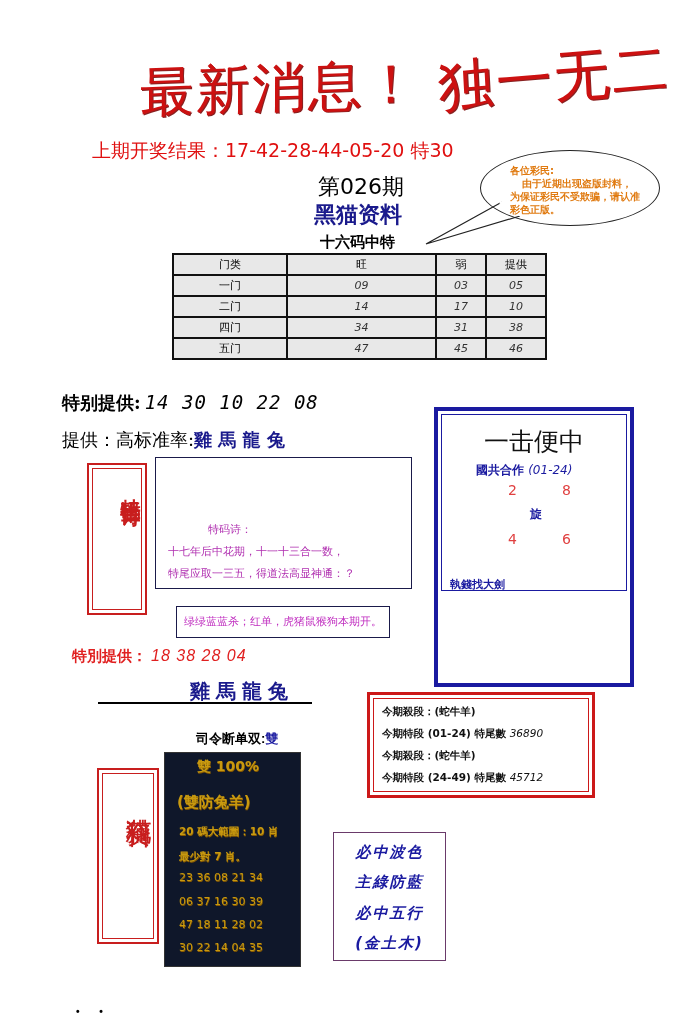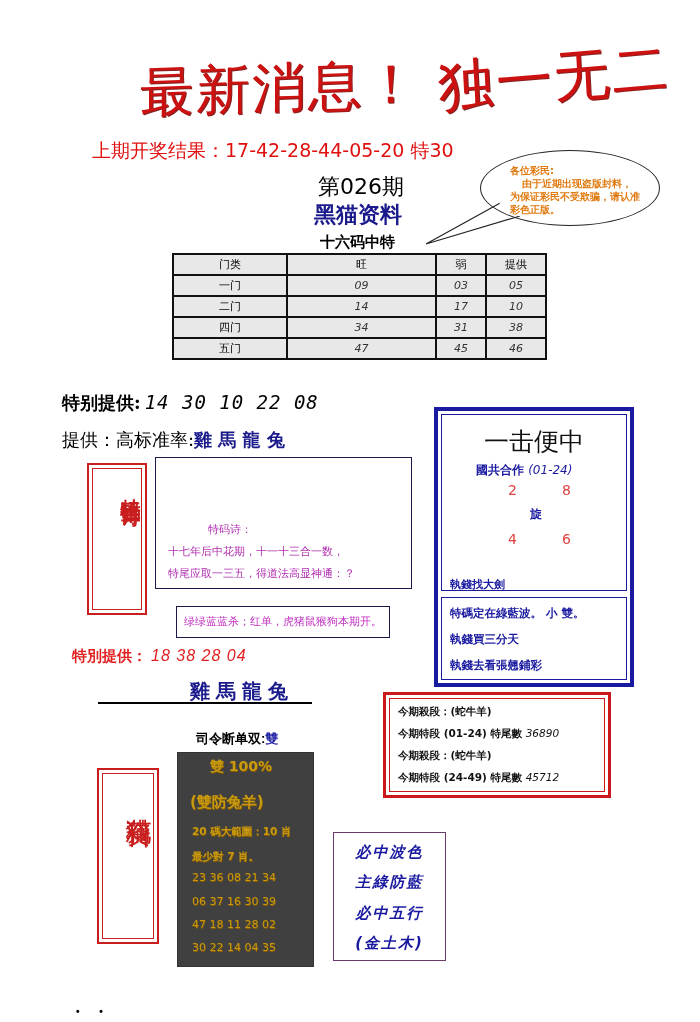--- a/index.html
+++ b/index.html
@@ -57,31 +57,31 @@
   .bluebox { left:434px; top:407px; width:192px; height:272px; border:4px solid #1a1aa0; background:#fff; }
   .bluebox .inner1 { position:absolute; left:3px; top:3px; right:3px; height:175px; border:1.5px solid #1a1aa0; }
   .bluebox .inner2 { position:absolute; left:3px; top:186px; right:3px; bottom:3px; border:1.5px solid #1a1aa0; }
   .bb-title { left:0; right:0; top:10px; text-align:center; font-size:25px; font-family:"DejaVu Serif", serif; color:#111; }
   .bb-sub { left:34px; top:47px; font-size:12px; color:#1a1aa0; font-weight:bold; font-family:"DejaVu Sans", sans-serif; white-space:nowrap; }
   .bb-num { font-size:14px; color:#e04040; font-family:"DejaVu Sans", sans-serif; }
   .bb-mid { left:88px; top:91px; font-size:12px; color:#1a1aa0; font-weight:bold; font-family:"DejaVu Sans", sans-serif; }
   .bb-foot { left:8px; top:162px; font-size:11px; color:#1a1aa0; font-weight:bold; font-family:"DejaVu Sans", sans-serif; }
   .bb-line { left:8px; font-size:11.5px; color:#1a1aa0; font-weight:bold; font-family:"DejaVu Sans", sans-serif; white-space:nowrap; }
 
-  .redbox { left:367px; top:692px; width:222px; height:100px; border:3px solid #cc1818; outline:1.5px solid #cc1818; outline-offset:-7px; background:#fff;margin-left:16px; }
+  .redbox { left:367px; top:692px; width:222px; height:100px; border:3px solid #cc1818; outline:1.5px solid #cc1818; outline-offset:-7px; background:#fff; }
   .rb-line { left:12px; font-size:10.5px; font-weight:bold; font-family:"DejaVu Sans", sans-serif; white-space:nowrap; color:#111; }
   .rb-line .n { font-style:italic; font-weight:normal; }
 
   .danshuang { left:196px; top:730px; font-size:13px; font-weight:bold; font-family:Liberation Sans, sans-serif; white-space:nowrap; }
   .danshuang .v { color:#1a1aa0; }
 
   .huamao { left:97px; top:768px; width:58px; height:172px; }
   .huamao .vtext { position:absolute; left:0; right:0; top:28px; margin:auto; font-size:26px; font-weight:normal; letter-spacing:1px; }
 
-  .goldbox { left:177px; top:752px; width:135px; height:213px; border:1.5px solid #333; background:#404040; }
+  .goldbox { left:164px; top:752px; width:135px; height:213px; border:1.5px solid #333; background:#0f172a; }
   .gb { left:14px; color:#c89a10; font-weight:bold; font-family:"DejaVu Sans", sans-serif; white-space:nowrap; text-shadow:0.5px 0.5px 0 #8a5a00; }
 
   .purplebox { left:333px; top:832px; width:111px; height:127px; border:1.5px solid #6a3a6a; background:#fff;font-style:italic; }
   .pb { left:0; right:0; text-align:center; font-size:15px; color:#1a1aa0; font-weight:bold; font-family:"DejaVu Sans", sans-serif; letter-spacing:2px; }
 
   .dots { left:75px; top:998px; font-size:16px; font-weight:bold; letter-spacing:6px; }
 </style>
 </head>
 <body>
 
@@ -177,25 +177,20 @@
       <span>國共合作</span>
       <span style="font-style:italic;font-weight:normal">(01-24)</span>
     </div>
     <div class="abs bb-num" style="left:66px;top:67px">2</div>
     <div class="abs bb-num" style="left:120px;top:67px">8</div>
     <div class="abs bb-mid">旋</div>
     <div class="abs bb-num" style="left:66px;top:116px">4</div>
     <div class="abs bb-num" style="left:120px;top:116px">6</div>
     <div class="abs bb-foot">執錢找大劍</div>
   </div>
-  <div class="inner2">
-    <div class="abs bb-line" style="top:8px">特碼定在綠藍波。 小  雙。</div>
-    <div class="abs bb-line" style="top:34px">執錢買三分天</div>
-    <div class="abs bb-line" style="top:60px">執錢去看張翹鋪彩</div>
-  </div>
 </div>
 
 <div class="abs redbox">
   <div class="abs rb-line" style="top:10px"><span>今期殺段：(蛇牛羊)</span></div>
   <div class="abs rb-line" style="top:32px"><span>今期特段 (01-24) 特尾數</span> <span class="n">36890</span></div>
   <div class="abs rb-line" style="top:54px"><span>今期殺段：(蛇牛羊)</span></div>
   <div class="abs rb-line" style="top:76px"><span>今期特段 (24-49) 特尾數</span> <span class="n">45712</span></div>
 </div>
 
 <div class="abs danshuang">

